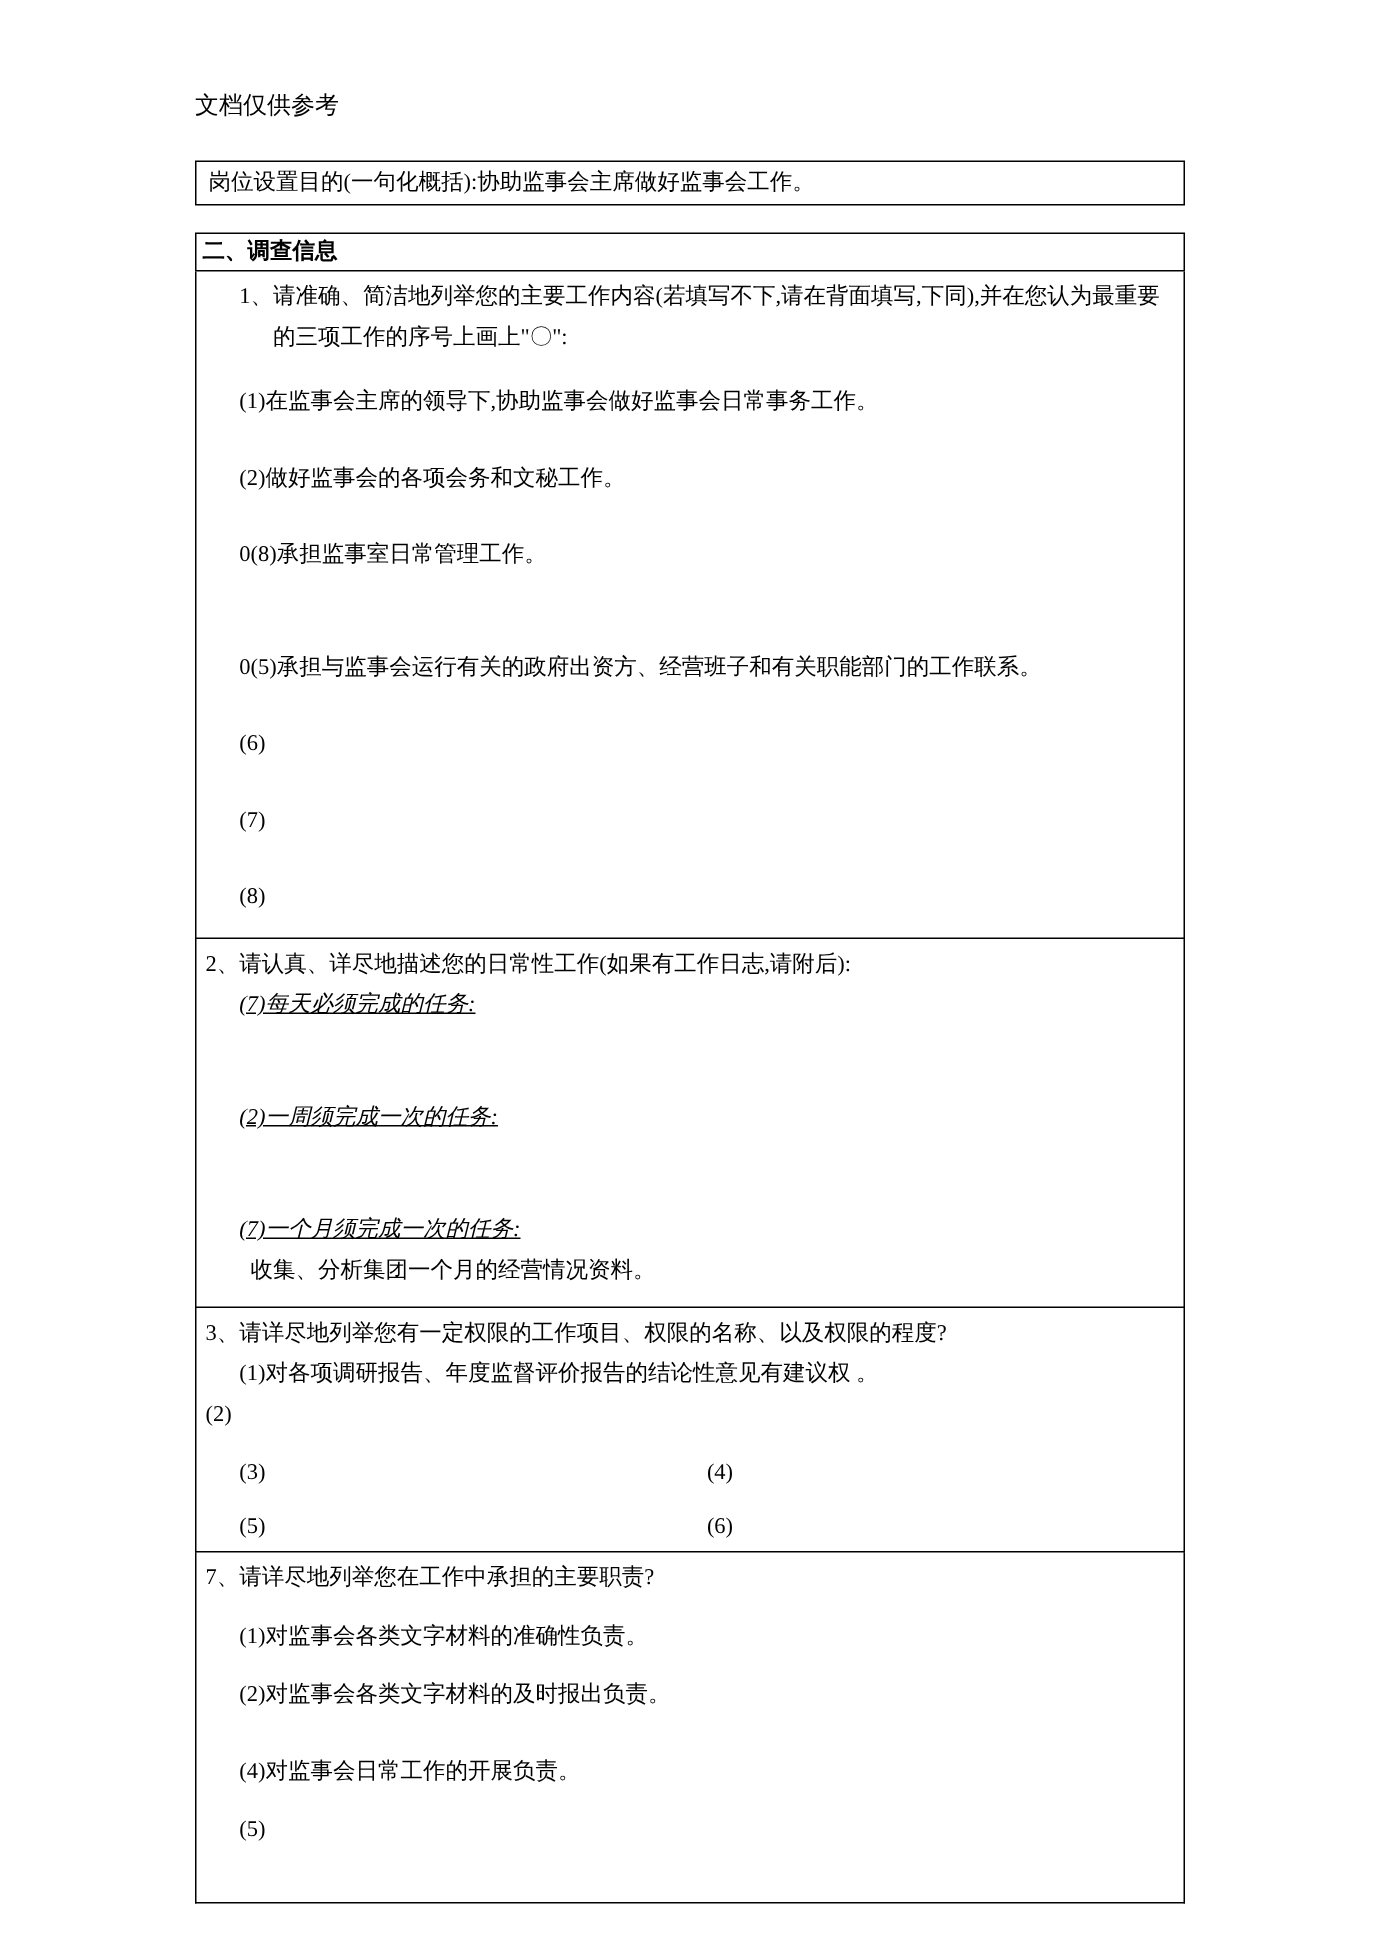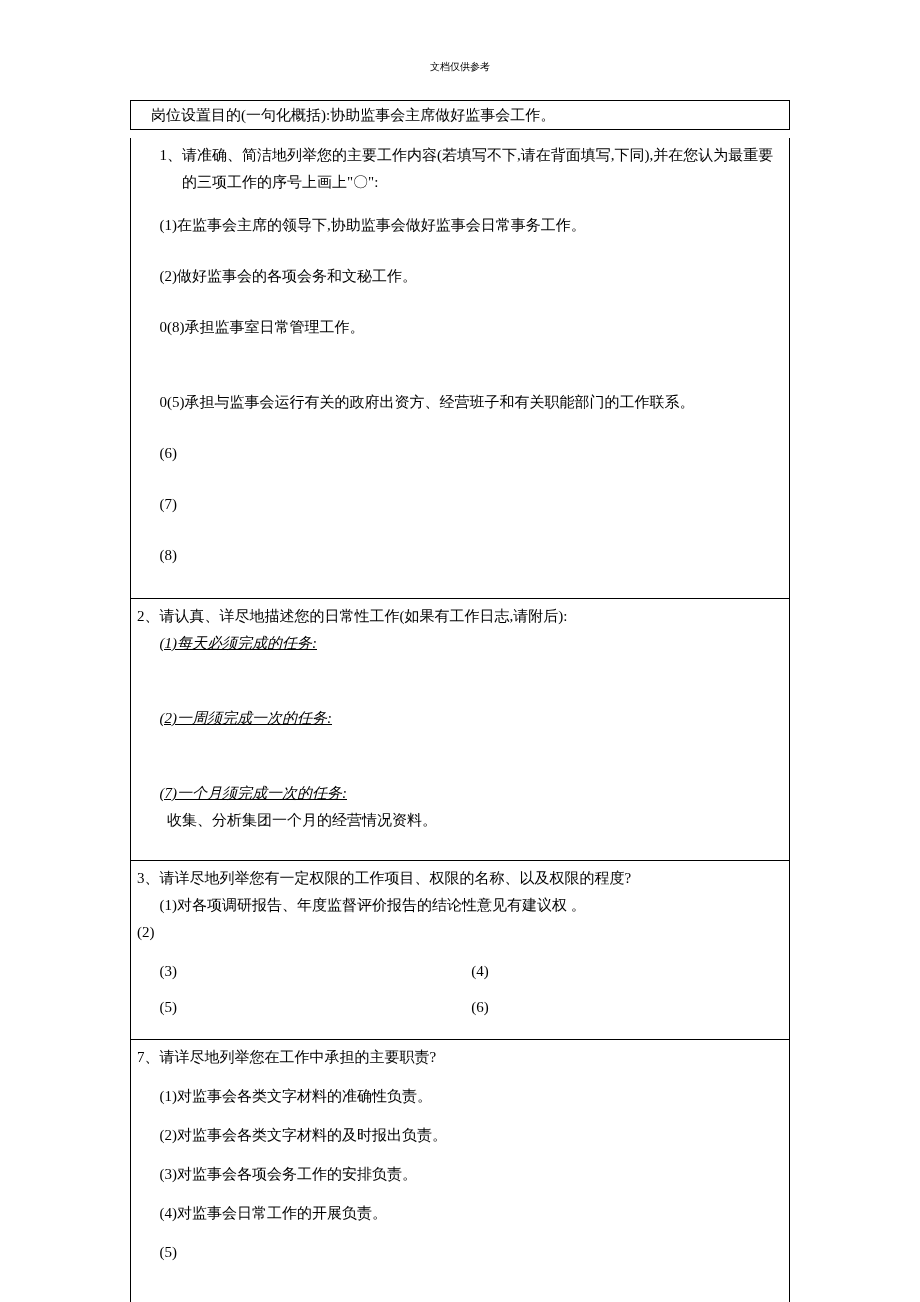--- a/index.html
+++ b/index.html
@@ -9,36 +9,36 @@
     font-family: "SimSun", "宋体", serif;
     font-size: 15px;
     color: #000;
     width: 920px;
   }
   .page {
     padding: 60px 130px 40px 130px;
     box-sizing: border-box;
   }
   .header-note {
-    text-align: center;
-    font-size: 10px;
+    text-align: left;
+    font-size: 16px;
     margin-bottom: 26px;
   }
   .box {
     border: 1px solid #000;
-    padding: 2px 20px;
-    margin-bottom: 8px;
+    padding: 2px 8px;
+    margin-bottom: 18px;
     line-height: 1.6;
   }
   .section-title {
     font-weight: bold;
   }
   .cell {
     border: 1px solid #000;
-    padding: 4px 6px 20px 6px;
+    padding: 4px 6px 4px 6px;
     line-height: 1.8;
   }
   .cell + .cell {
     border-top: none;
   }
   .indent1 {
     margin-left: 1.5em;
   }
   .indent2 {
     margin-left: 2em;
@@ -59,20 +59,23 @@
 </style>
 </head>
 <body>
 
 <div class="page">
 
   <div class="header-note">文档仅供参考</div>
 
   <div class="box">岗位设置目的(一句化概括):协助监事会主席做好监事会工作。</div>
 
+  <div class="box" style="margin-bottom:0; padding:0 4px;">
+    <span class="section-title">二、调查信息</span>
+  </div>
 
   <div class="cell" style="border-top:none;">
     <div class="indent1" style="text-indent:-1.5em; margin-left:1.5em; padding-left:1.5em;">1、请准确、简洁地列举您的主要工作内容(若填写不下,请在背面填写,下同),并在您认为最重要的三项工作的序号上画上"〇":</div>
     <div style="margin-left:1.5em;margin-top:16px;">
       <div>(1)在监事会主席的领导下,协助监事会做好监事会日常事务工作。</div>
       <div class="spacer"></div>
       <div>(2)做好监事会的各项会务和文秘工作。</div>
       <div class="spacer"></div>
       <div>0(8)承担监事室日常管理工作。</div>
       <div class="spacer"></div>
@@ -83,21 +86,21 @@
       <div class="spacer"></div>
       <div>(7)</div>
       <div class="spacer"></div>
       <div>(8)</div>
       <div style="height:0.6em;"></div>
     </div>
   </div>
 
   <div class="cell">
     <div>2、请认真、详尽地描述您的日常性工作(如果有工作日志,请附后):</div>
-    <div class="indent1"><span class="u">(1)每天必须完成的任务:</span></div>
+    <div class="indent1"><span class="u">(7)每天必须完成的任务:</span></div>
     <div class="spacer"></div>
     <div class="spacer"></div>
     <div class="indent1"><span class="u">(2)一周须完成一次的任务:</span></div>
     <div class="spacer"></div>
     <div class="spacer"></div>
     <div class="indent1"><span class="u">(7)一个月须完成一次的任务:</span></div>
     <div class="indent2">收集、分析集团一个月的经营情况资料。</div>
     <div style="height:0.4em;"></div>
   </div>
 
@@ -117,21 +120,20 @@
     </div>
   </div>
 
   <div class="cell">
     <div>7、请详尽地列举您在工作中承担的主要职责?</div>
     <div style="height:0.8em;"></div>
     <div class="indent1">(1)对监事会各类文字材料的准确性负责。</div>
     <div style="height:0.8em;"></div>
     <div class="indent1">(2)对监事会各类文字材料的及时报出负责。</div>
     <div style="height:0.8em;"></div>
-    <div class="indent1">(3)对监事会各项会务工作的安排负责。</div>
     <div style="height:0.8em;"></div>
     <div class="indent1">(4)对监事会日常工作的开展负责。</div>
     <div style="height:0.8em;"></div>
     <div class="indent1">(5)</div>
     <div class="spacer"></div>
     <div style="height:0.4em;"></div>
   </div>
 
 </div>
 

